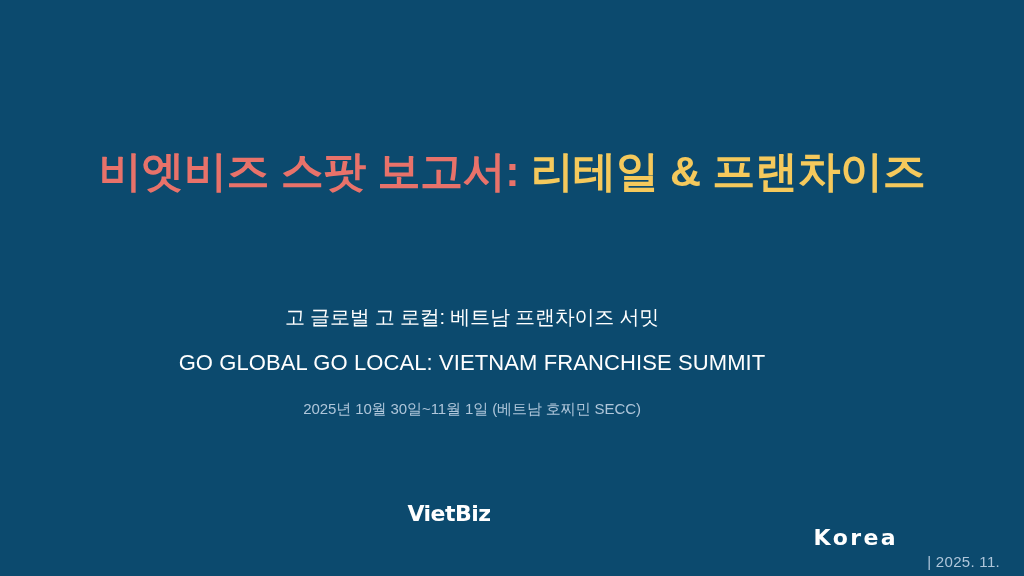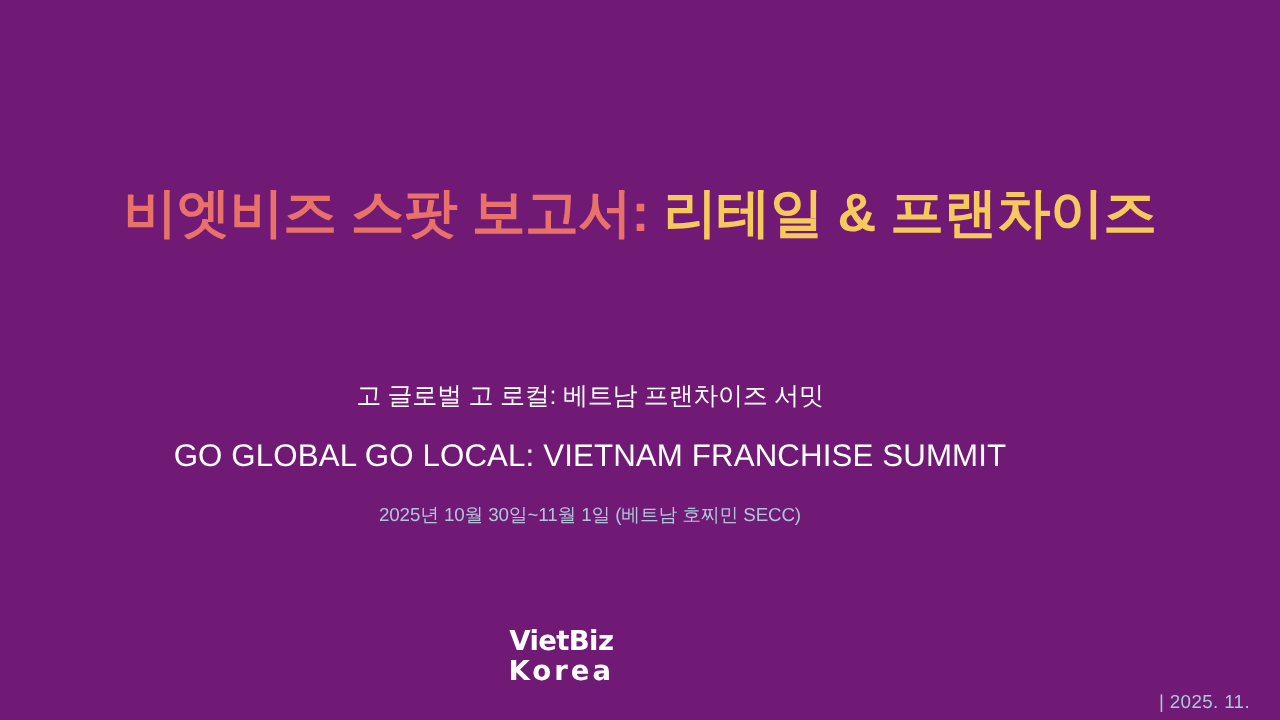--- a/index.html
+++ b/index.html
@@ -48,21 +48,21 @@
     text-align: center;
   }
   .subtitle-ko {
     font-size: 20px;
     font-weight: normal;
     color: #FFFFFF;
     line-height: 1.45;
     letter-spacing: -0.2px;
   }
   .subtitle-en {
-    font-size: 25px;
+    font-size: 22px;
     font-weight: normal;
     color: #FFFFFF;
     line-height: 1.45;
     margin-top: 15px;
     letter-spacing: 0.1px;
   }
   .subtitle-date {
     font-size: 15px;
     font-weight: normal;
     color: #AFC6DA;
@@ -87,37 +87,38 @@
     letter-spacing: -0.5px;
     font-family: "DejaVu Sans", sans-serif;
   }
   .logo-bottom {
     font-size: 22px;
     font-weight: bold;
     line-height: 1;
     letter-spacing: 2.4px;
     margin-top: 2px;
     font-family: "DejaVu Sans", sans-serif;
+    text-align: right;
   }
 
   
   .footer {
     position: absolute;
     right: 24px;
     bottom: 6px;
     font-size: 15px;
     color: #AFC6DA;
     letter-spacing: 0.3px;
     white-space: nowrap;
   }
 </style>
 </head>
 <body>
 
-<div id="slide" style="background: #701a75;">
+<div id="slide" style="background: #0c4a6e;">
 
   <div class="title-block">
     <div class="title-line"><span class="title-primary" style="color: rgb(232, 114, 106);">비엣비즈 스팟 보고서:</span><span class="title-secondary" style="color: rgb(245, 201, 92);"> 리테일 &amp; 프랜차이즈</span></div>
   </div>
 
   <div class="subtitle-block">
     <div class="subtitle-ko" style="color: rgb(255, 255, 255);">고 글로벌 고 로컬: 베트남 프랜차이즈 서밋</div>
     <div class="subtitle-en" style="color: rgb(255, 255, 255);">GO GLOBAL GO LOCAL: VIETNAM FRANCHISE SUMMIT</div>
     <div class="subtitle-date" style="color: rgb(175, 198, 218);">2025년 10월 30일~11월 1일 (베트남 호찌민 SECC)</div>
   </div>

